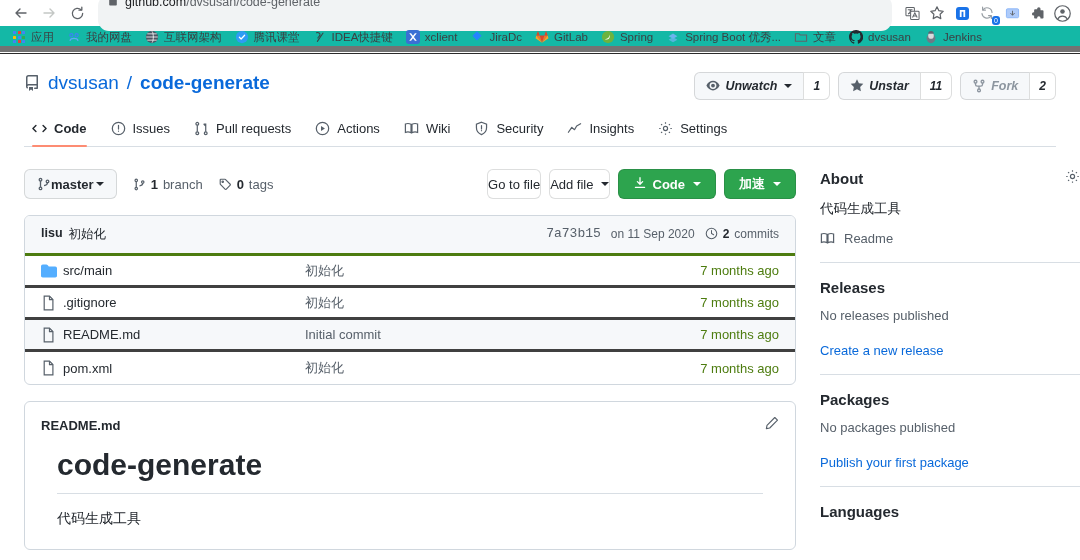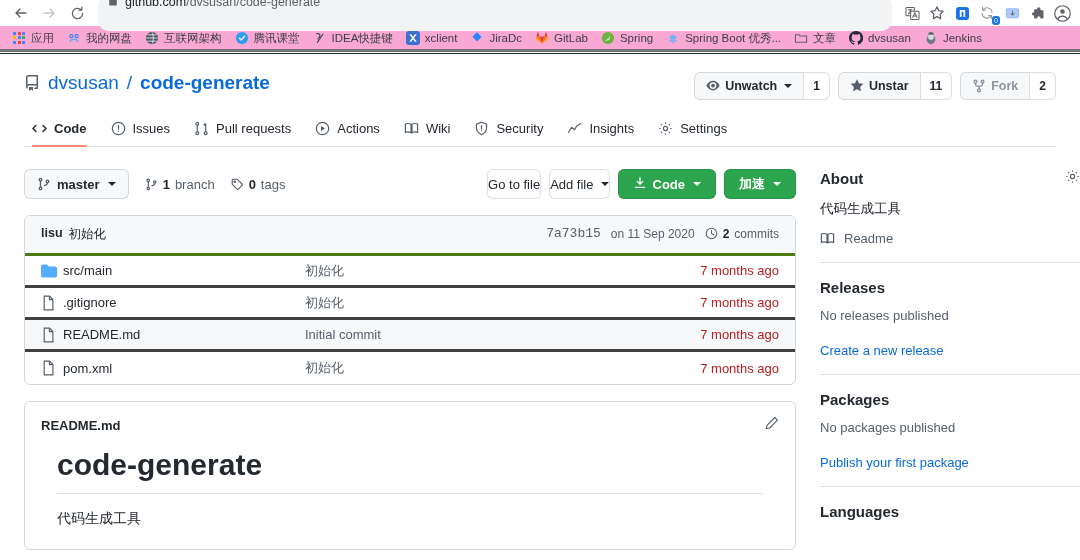--- a/index.html
+++ b/index.html
@@ -53,26 +53,26 @@
     width: 20px; height: 20px;
     display: flex; align-items: center; justify-content: center;
     color: #5f6368;
     font-size: 13px;
     position: relative;
   }
 
   
   .bookmark-bar {
     height: 26px;
-    background: #f9a8d4;
+    background: #14b8a6;
     display: flex;
-    align-items: center;
+    align-items: flex-end;
     padding: 0 6px;
     gap: 1px;
-    border-bottom: 3px solid #737373;
+    border-bottom: 6px solid #737373;
     overflow: hidden;
     white-space: nowrap;
   }
   .bm {
     display: flex; align-items: center;
     gap: 5px;
     padding: 2px 6px;
     border-radius: 4px;
     font-size: 11.5px;
     color: #3c4043;
@@ -136,21 +136,21 @@
     display: flex; align-items: center; gap: 8px;
     font-size: 19px;
     line-height: 26px;
   }
   .repo-icon { color: #57606a; font-size: 15px; display:flex; align-items:center;}
   .repo-owner { color: #0969da; font-weight: 400; }
   .repo-sep { color: #0969da; font-weight: 400; }
   .repo-name { color: #0969da; font-weight: 700; }
 
   .repo-actions { margin-left: auto; display: flex; gap: 8px; padding-top: 2px;}
-  .btn-group { display: flex; }
+  .btn-group { display: flex; font-style: italic; }
   .btn {
     display: flex; align-items: center; gap: 5px;
     height: 28px;
     padding: 0 11px;
     font-size: 12.5px;
     font-weight: 600;
     color: #24292f;
     background: #f6f8fa;
     border: 1px solid rgba(27,31,36,0.15);
     border-radius: 6px;
@@ -207,21 +207,21 @@
     border-radius: 6px;
   }
 
   
   .gh-body { display: flex; gap: 24px; margin-top: 22px; }
   .gh-main { width: 772px; flex: none; }
   .gh-side { width: 260px; flex: none; padding-top: 0; }
 
   .toolbar-row { display: flex; align-items: center; }
   .branch-btn {
-    display: flex; align-items: center; gap: 6px;
+    display: flex; align-items: center; 
     height: 30px; padding: 0 12px;
     font-size: 13px; font-weight: 600; color: #24292f;
     background: #f6f8fa;
     border: 1px solid rgba(27,31,36,0.15);
     border-radius: 6px;
   }
   .meta-link {
     display: flex; align-items: center; gap: 5px;
     font-size: 13px; color: #57606a;
     margin-left: 16px;
@@ -275,21 +275,21 @@
     height: 32px;
     padding: 0 16px;
     border-bottom: 3px solid #404040;
     font-size: 13px;
   }
   .file-row:last-child { border-bottom: none; }
   .file-row.alt { background: #f6f8fa; }
   .file-ico { width: 22px; flex: none; display:flex; align-items:center; }
   .file-name { width: 242px; color: #24292f; }
   .file-msg { flex: 1; color: #57606a; }
-  .file-time { color: #b91c1c; text-align: right; white-space: nowrap; }
+  .file-time { color: #4d7c0f; text-align: right; white-space: nowrap; }
 
   
   .readme-box {
     margin-top: 16px;
     border: 1px solid #d0d7de;
     border-radius: 6px;
     overflow: hidden;
   }
   .readme-head {
     display: flex; align-items: center;

